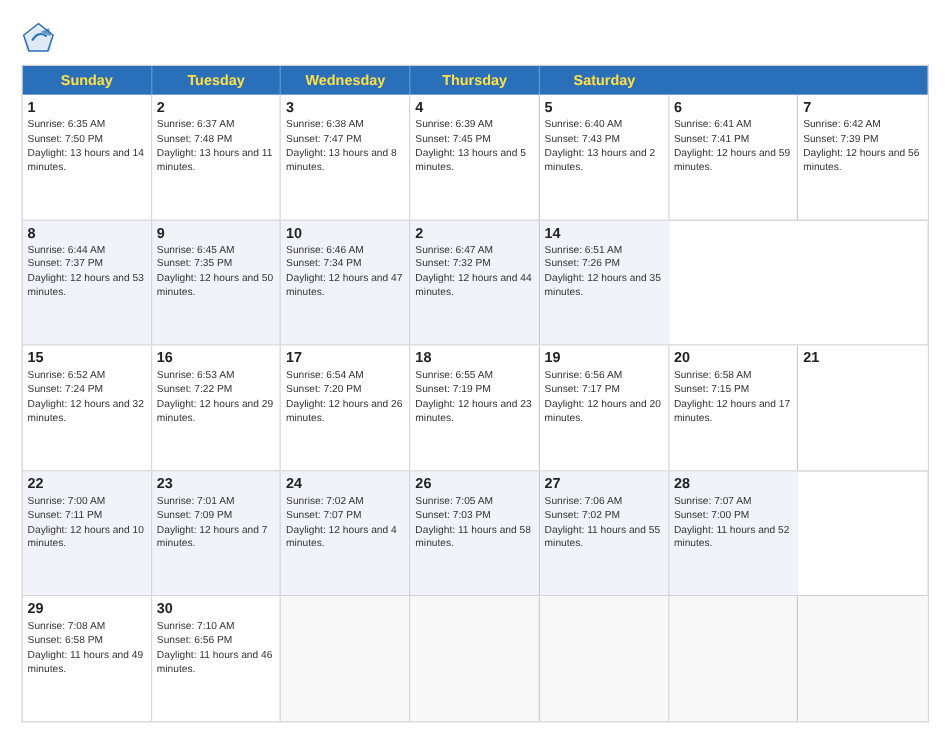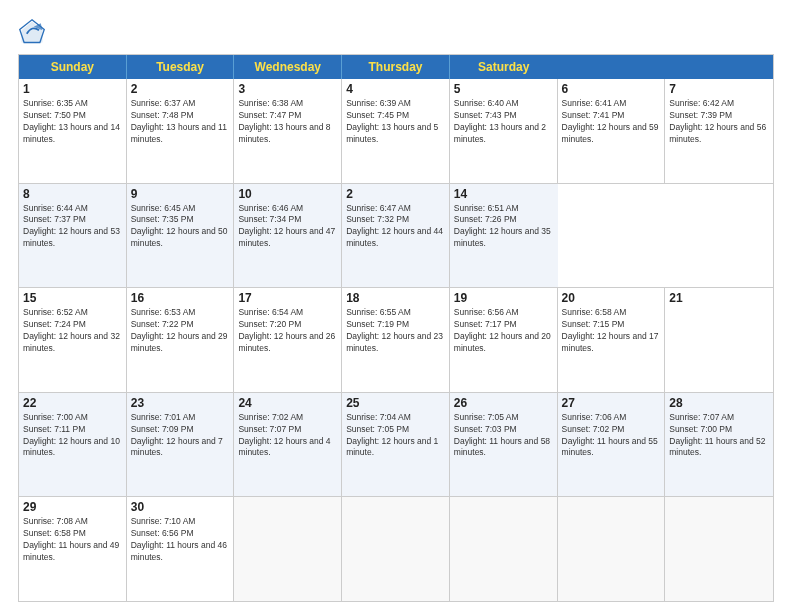--- a/index.html
+++ b/index.html
@@ -237,24 +237,20 @@
           </div>
           <div class="cal-cell">
             <div class="day-num">23</div>
             <div class="cell-info">Sunrise: 7:01 AM<br>Sunset: 7:09 PM<br>Daylight: 12 hours and 7 minutes.</div>
           </div>
           <div class="cal-cell">
             <div class="day-num">24</div>
             <div class="cell-info">Sunrise: 7:02 AM<br>Sunset: 7:07 PM<br>Daylight: 12 hours and 4 minutes.</div>
           </div>
           <div class="cal-cell">
-            <div class="day-num">25</div>
-            <div class="cell-info">Sunrise: 7:04 AM<br>Sunset: 7:05 PM<br>Daylight: 12 hours and 1 minute.</div>
-          </div>
-          <div class="cal-cell">
             <div class="day-num">26</div>
             <div class="cell-info">Sunrise: 7:05 AM<br>Sunset: 7:03 PM<br>Daylight: 11 hours and 58 minutes.</div>
           </div>
           <div class="cal-cell">
             <div class="day-num">27</div>
             <div class="cell-info">Sunrise: 7:06 AM<br>Sunset: 7:02 PM<br>Daylight: 11 hours and 55 minutes.</div>
           </div>
           <div class="cal-cell">
             <div class="day-num">28</div>
             <div class="cell-info">Sunrise: 7:07 AM<br>Sunset: 7:00 PM<br>Daylight: 11 hours and 52 minutes.</div>

